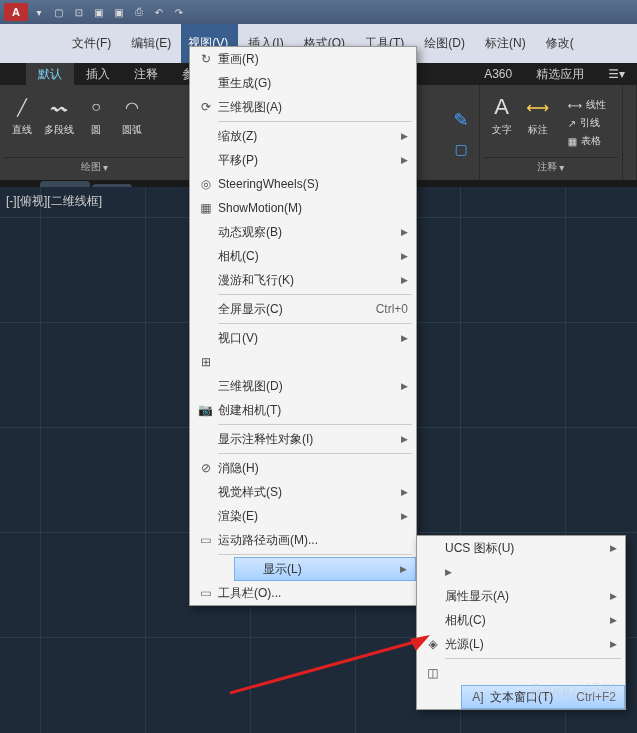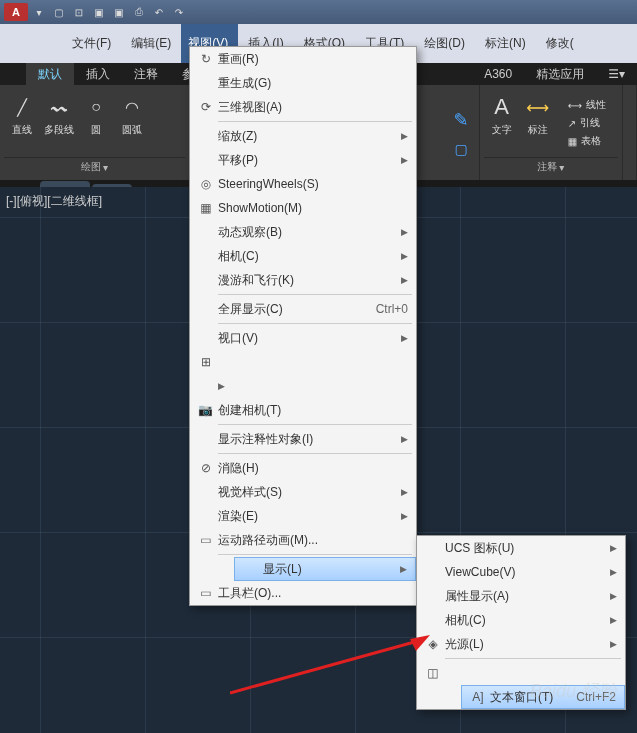--- a/index.html
+++ b/index.html
@@ -227,20 +227,21 @@
     <div class="menu-item">
       <span class="menu-icon"></span>
       <span class="menu-label">视口(V)</span>
       <span class="menu-arrow">▶</span>
     </div>
     <div class="menu-item">
       <span class="menu-icon">⊞</span>
     </div>
     <div class="menu-item">
       <span class="menu-icon"></span>
+      <span class="menu-label">三维视图(D)</span>
       <span class="menu-arrow">▶</span>
     </div>
     <div class="menu-item">
       <span class="menu-icon">📷</span>
       <span class="menu-label">创建相机(T)</span>
     </div>
     <div class="menu-sep"></div>
     <div class="menu-item">
       <span class="menu-icon"></span>
       <span class="menu-label">显示注释性对象(I)</span>
@@ -278,21 +279,20 @@
   </div>
 
 <div class="menu menu-sub" id="display-submenu">
     <div class="menu-item">
       <span class="menu-icon"></span>
       <span class="menu-label">UCS 图标(U)</span>
       <span class="menu-arrow">▶</span>
     </div>
     <div class="menu-item">
       <span class="menu-icon"></span>
-      <span class="menu-label">ViewCube(V)</span>
       <span class="menu-arrow">▶</span>
     </div>
     <div class="menu-item">
       <span class="menu-icon"></span>
       <span class="menu-label">属性显示(A)</span>
       <span class="menu-arrow">▶</span>
     </div>
     <div class="menu-item">
       <span class="menu-icon"></span>
       <span class="menu-label">相机(C)</span>

